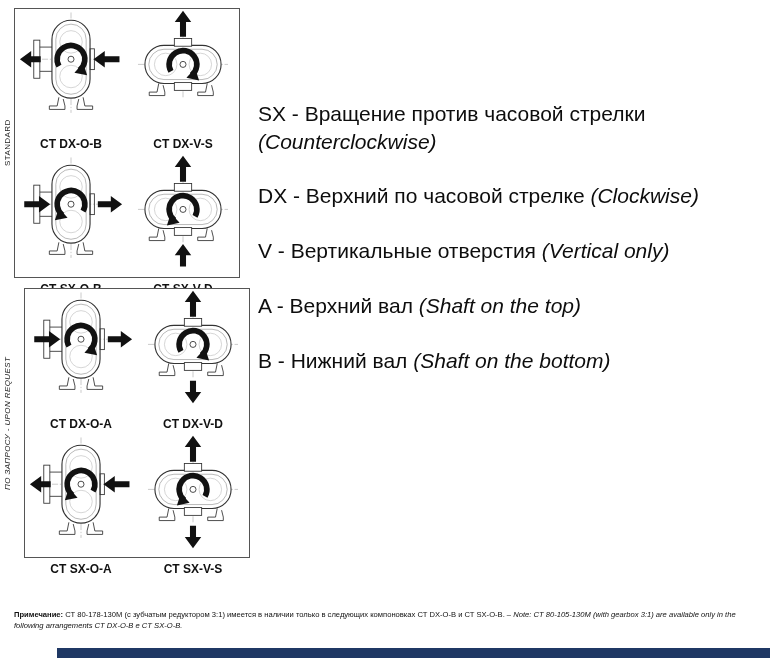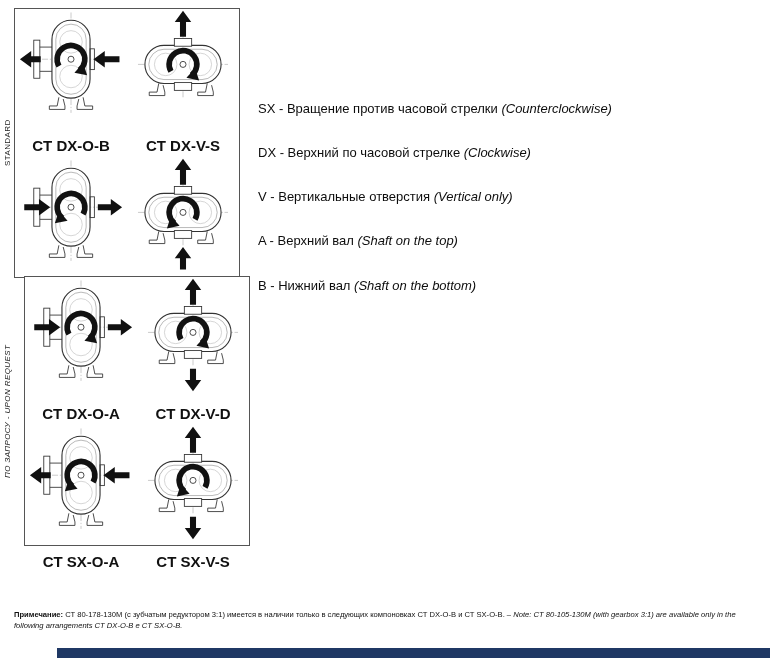--- a/index.html
+++ b/index.html
@@ -1,29 +1,29 @@
 <!DOCTYPE html>
 <html><head>
 <meta charset="utf-8">
 <style>
   html,body{margin:0;padding:0;}
   body{width:770px;height:661px;background:#ffffff;font-family:"Liberation Sans",sans-serif;color:#1a1a1a;position:relative;overflow:hidden;}
 
   .panel{position:absolute;left:14px;}
   #panel-0{top:8px;}
-  #panel-1{top:276px;padding-left:10px;}
+  #panel-1{top:288px;padding-left:10px;}
   .box{box-sizing:border-box;width:226px;height:270px;border:1px solid #555;display:grid;grid-template-columns:1fr 1fr;align-items:end;justify-items:center;background:#fff;}
   .side-label{position:absolute;left:-13px;top:0;height:100%;width:12px;display:flex;align-items:center;justify-content:center;writing-mode:vertical-rl;transform:rotate(180deg);font-size:8px;color:#222;letter-spacing:.4px;white-space:nowrap;}
   #panel-1 .side-label{font-style:italic;}
 
   .pump-cell{display:flex;flex-direction:column;align-items:center;justify-content:flex-end;padding-bottom:3px;}
   .pump-cell svg{display:block;}
-  .pump-label{font-size:15px;font-weight:bold;color:#111;margin-top:12px;}
-
-  .legend{position:absolute;left:258px;top:100px;width:506px;font-size:13px;line-height:1.32;color:#0d0d0d;}
+  .pump-label{font-size:12px;font-weight:bold;color:#111;margin-top:12px;}
+
+  .legend{position:absolute;left:258px;top:100px;width:506px;font-size:21px;line-height:1.32;color:#0d0d0d;}
   .legend-item{margin-bottom:27px;}
   .it{font-style:italic;}
 
   .note{position:absolute;left:14px;top:610px;width:752px;font-size:7.6px;line-height:1.4;color:#111;}
   .note .b{font-weight:bold;margin-top:25px;}
 
   .bottom-bar{position:absolute;left:57px;top:648px;width:713px;height:10px;background:#1F3864;}
 </style>
 </head>
 <body>

